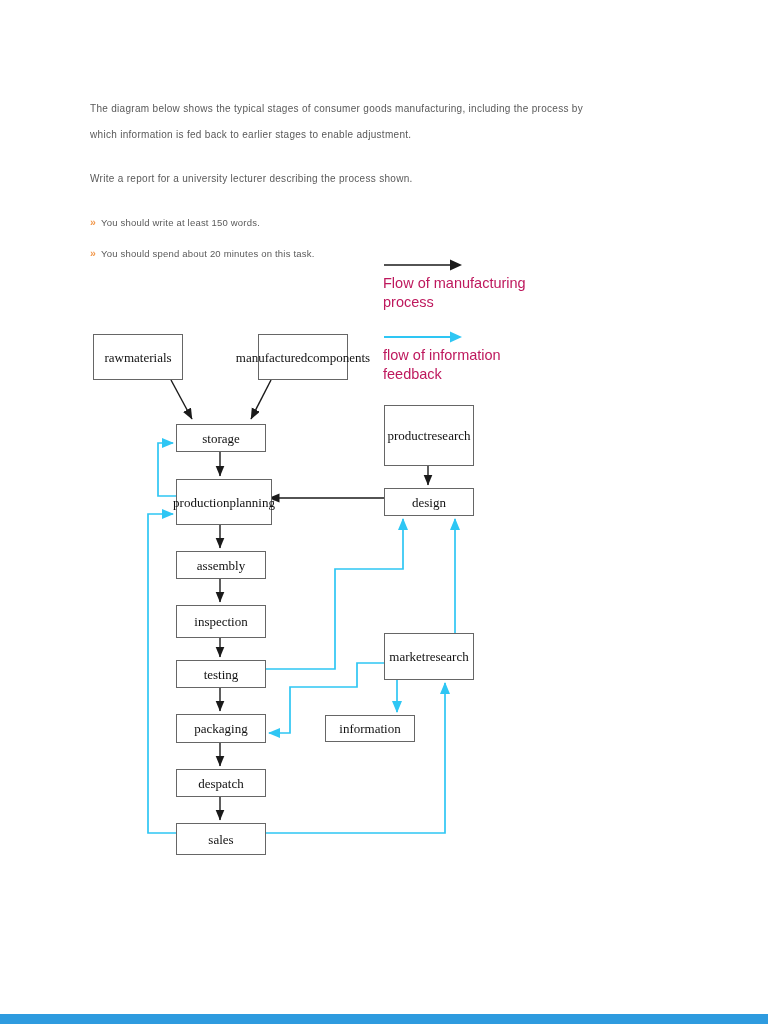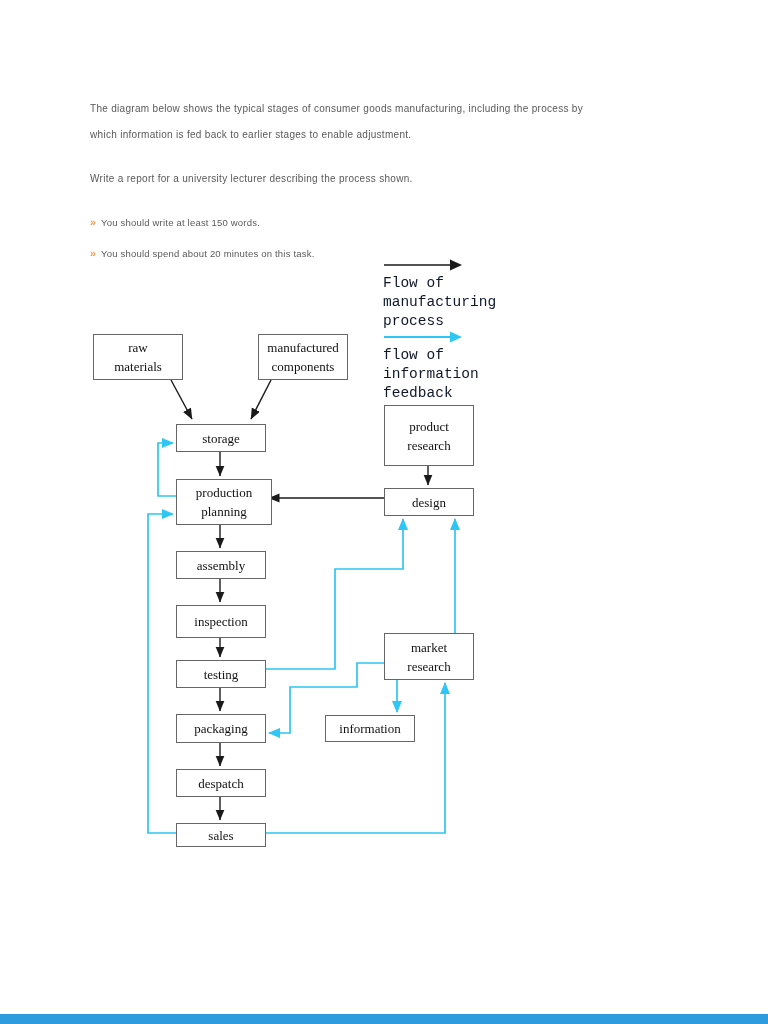--- a/index.html
+++ b/index.html
@@ -8,27 +8,27 @@
   .abs{position:absolute;}
 
   
   .para{position:absolute;left:90px;width:522px;font-size:10px;line-height:26px;
         color:#595959;letter-spacing:0.3px;}
   .bullet{position:absolute;left:90px;font-size:9.5px;color:#5a5a5a;letter-spacing:0.2px;
           white-space:nowrap;}
   .bullet .mark{color:#f2984c;font-weight:bold;margin-right:5px;font-size:10.5px;}
 
   
-  .legend-label{position:absolute;font-family:Liberation Mono, monospace;font-size:14.5px;
-                line-height:19px;color:#0f172a;width:160px;}
+  .legend-label{position:absolute;font-family:Liberation Sans, sans-serif;font-size:14.5px;
+                line-height:19px;color:#be185d;width:160px;}
 
   
   #arrows{position:absolute;left:0;top:0;width:768px;height:1024px;pointer-events:none;}
   .node{position:absolute;background:#ffffff;border:1px solid #666666;box-sizing:border-box;
-        display:flex;flex-direction:column;align-items:center;justify-content:center;
+        display:flex;flex-direction:row;align-items:center;justify-content:center;
         font-family:"Liberation Serif",serif;font-size:13px;line-height:19px;color:#111111;
         text-align:right;}
 
   
   .footer-bar{position:absolute;left:0;bottom:0;width:768px;height:10px;background:#2e9bdf;}
 </style>
 </head>
 <body>
 
 <div class="para" style="top:96px">The diagram below shows the typical stages of consumer goods manufacturing, including the process by which information is fed back to earlier stages to enable adjustment.</div>
@@ -132,17 +132,17 @@
 </div>
 <div class="node" style="left:176px;top:714px;width:90px;height:29px">
   <span>packaging</span>
 </div>
 <div class="node" style="left:325px;top:715px;width:90px;height:27px">
   <span>information</span>
 </div>
 <div class="node" style="left:176px;top:769px;width:90px;height:28px">
   <span>despatch</span>
 </div>
-<div class="node" style="left:176px;top:823px;width:90px;height:24px">
+<div class="node" style="left:176px;top:823px;width:90px;height:32px">
   <span>sales</span>
 </div>
 
 <div class="footer-bar"></div>
 
 </body></html>

